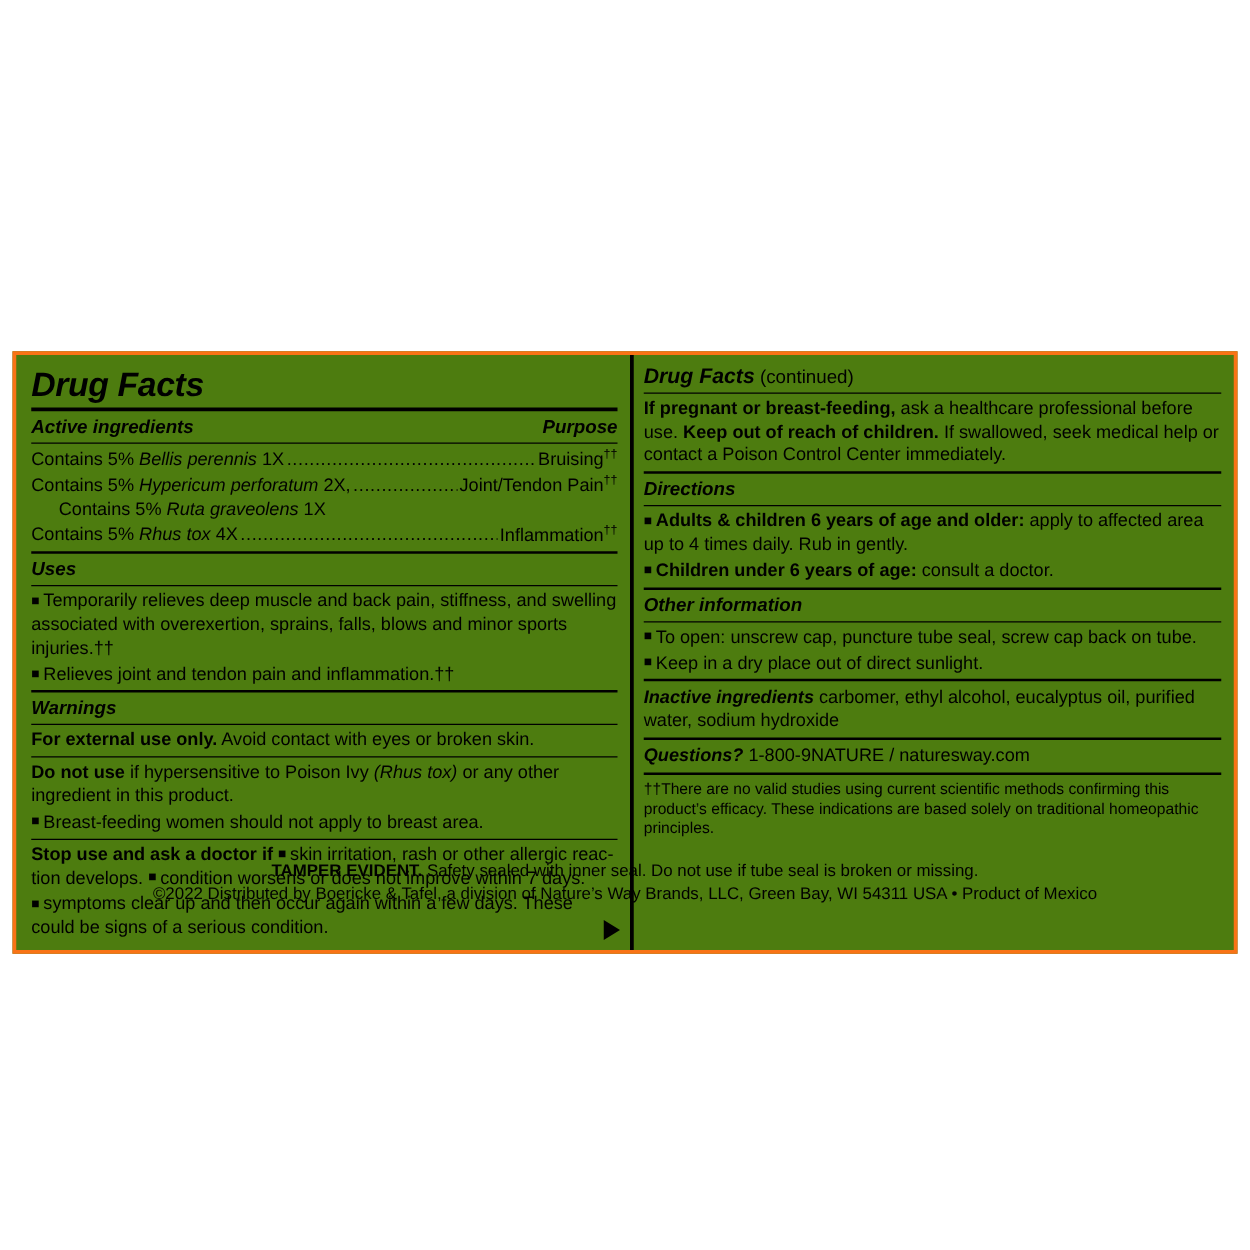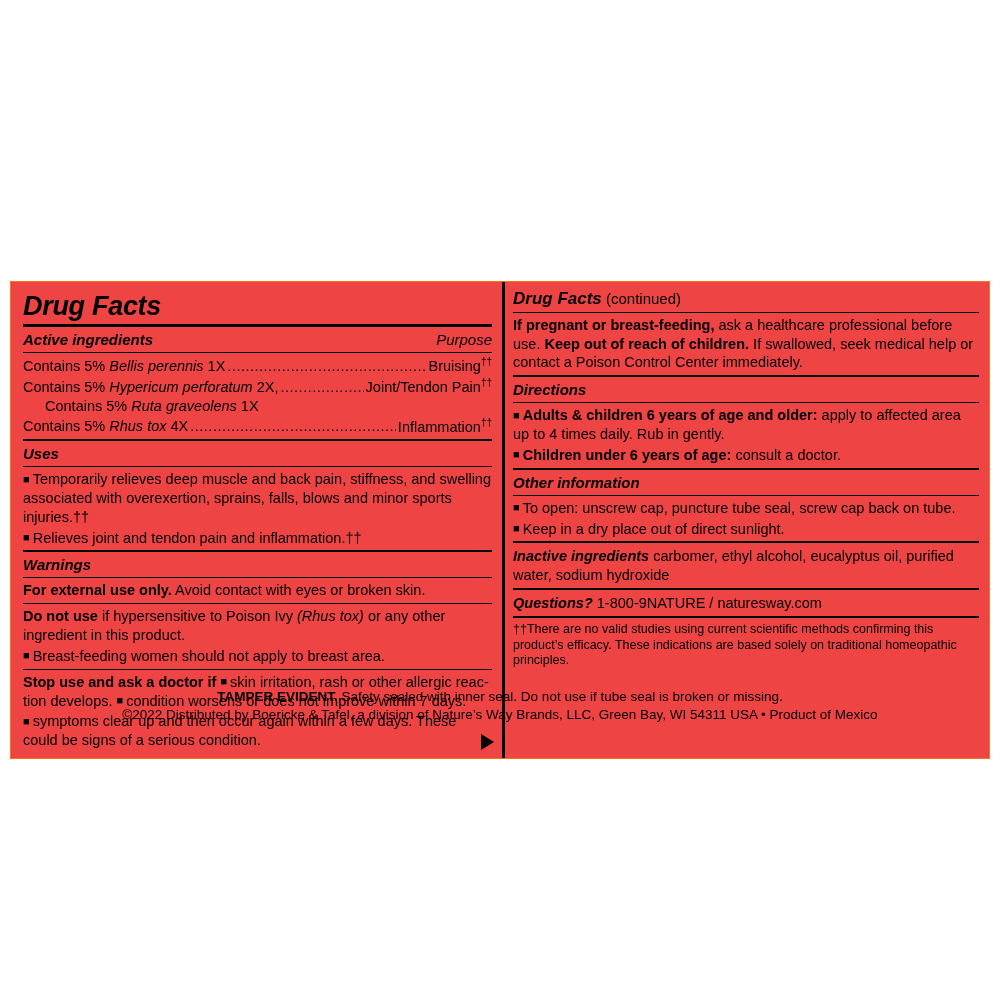--- a/index.html
+++ b/index.html
@@ -20,24 +20,24 @@
     width: 1000px;
     height: 1000px;
   }
 
   
   .panel {
     position: absolute;
     left: 10px;
     top: 281px;
     width: 980px;
-    border: 1px solid #f97316;
+    border: 3px solid #f97316;
     box-sizing: border-box;
     display: flex;
-    background: #ef4444;
+    background: #4d7c0f;
   }
 
   .col {
     box-sizing: border-box;
     padding: 0;
   }
   .col-left {
     width: 494px;
     border-right: 3px solid #000;
     padding: 8px 10px 6px 12px;
@@ -83,21 +83,21 @@
 
   .sec-head {
     font-size: 15px;
     font-weight: bold;
     font-style: italic;
     line-height: 1.2;
     margin: 1px 0 2px 0;
   }
   .sec-head-right {
     float: right;
-    font-weight: normal;
+    font-weight: bold;
     font-style: italic;
   }
 
   .row {
     font-size: 14.5px;
     line-height: 1.28;
     margin: 1px 0;
     display: flex;
     align-items: baseline;
     white-space: nowrap;

